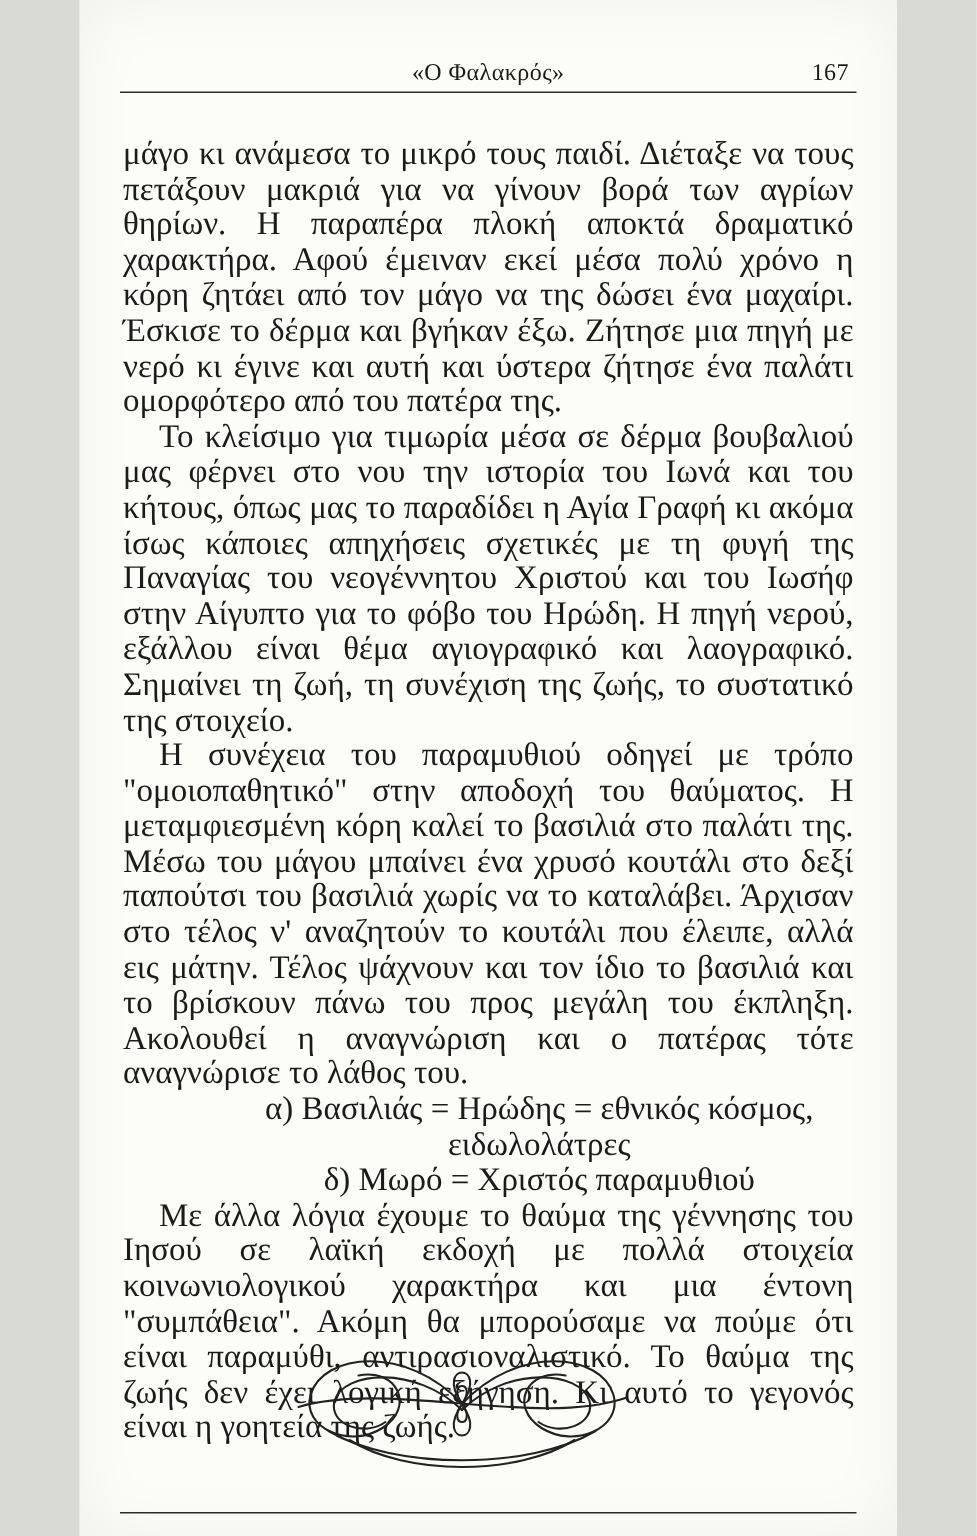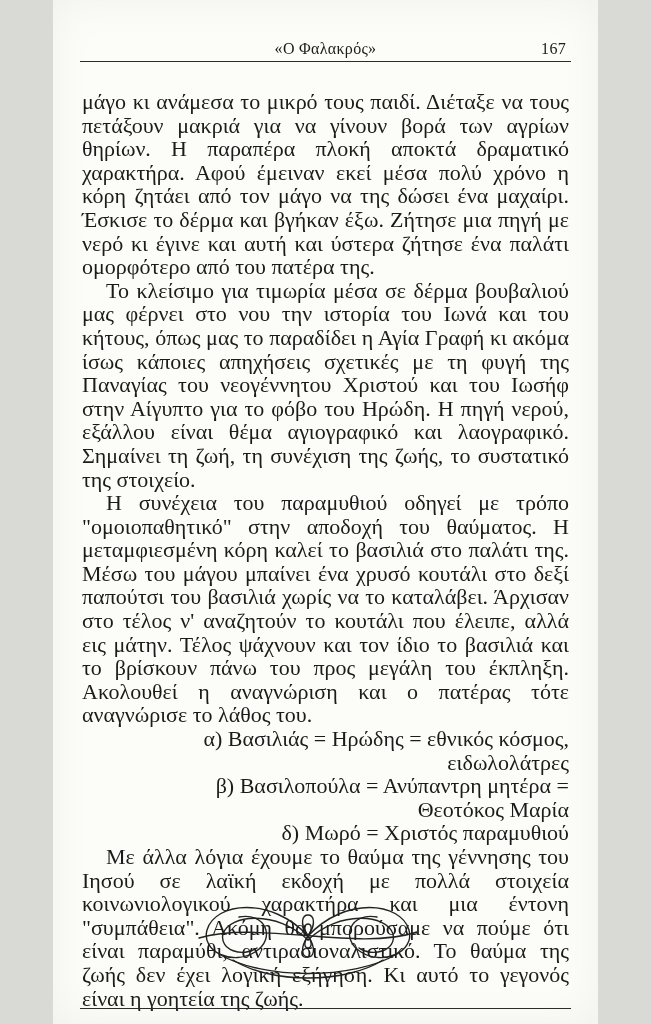--- a/index.html
+++ b/index.html
@@ -55,21 +55,21 @@
   }
   .text-block p.no-indent {
     text-indent: 0;
   }
   .corr-list {
     list-style: none;
     margin: 0;
     padding: 0 0 0 32px;
   }
   .corr-list li {
-    text-align: right;
+    text-align: center;
     margin-left: 36px;
   }
   .ornament {
     position: absolute;
     top: 890px;
     left: 140px;
     width: 230px;
     height: 100px;
   }
   .ornament svg { display: block; }
@@ -85,21 +85,20 @@
   </div>
 
   <div class="rule rule-top"></div>
 
   <div class="text-block">
     <p class="no-indent">μάγο κι ανάμεσα το μικρό τους παιδί. Διέταξε να τους πετάξουν μακριά για να γίνουν βορά των αγρίων θηρίων. Η παραπέρα πλοκή αποκτά δραματικό χαρακτήρα. Αφού έμειναν εκεί μέσα πολύ χρόνο η κόρη ζητάει από τον μάγο να της δώσει ένα μαχαίρι. Έσκισε το δέρμα και βγήκαν έξω.  Ζήτησε  μια πηγή με νερό κι έγινε και αυτή και ύστερα ζήτησε ένα παλάτι ομορφότερο από του πατέρα της.</p>
     <p>Το κλείσιμο για τιμωρία μέσα σε δέρμα βουβαλιού μας φέρνει στο νου την ιστορία του Ιωνά και του κήτους, όπως μας το παραδίδει η Αγία Γραφή κι ακόμα ίσως κάποιες απηχήσεις σχετικές με τη φυγή της Παναγίας του νεογέννητου Χριστού και του Ιωσήφ στην Αίγυπτο για το φόβο του Ηρώδη. Η πηγή νερού, εξάλλου είναι θέμα αγιογραφικό και λαογραφικό. Σημαίνει τη ζωή, τη συνέχιση της ζωής, το συστατικό της στοιχείο.</p>
     <p>Η συνέχεια του παραμυθιού οδηγεί με τρόπο "ομοιοπαθητικό"  στην αποδοχή του θαύματος. Η μεταμφιεσμένη κόρη καλεί το βασιλιά στο παλάτι της. Μέσω του μάγου μπαίνει ένα χρυσό κουτάλι στο δεξί παπούτσι του βασιλιά χωρίς να το καταλάβει. Άρχισαν στο τέλος ν' αναζητούν το κουτάλι που έλειπε, αλλά εις μάτην. Τέλος ψάχνουν και τον ίδιο το βασιλιά και το βρίσκουν πάνω του προς μεγάλη του έκπληξη. Ακολουθεί η αναγνώριση και ο πατέρας τότε αναγνώρισε το λάθος του.</p>
     <ul class="corr-list">
       <li>α) Βασιλιάς = Ηρώδης = εθνικός κόσμος, ειδωλολάτρες</li>
-      <li>β) Βασιλοπούλα = Ανύπαντρη μητέρα = Θεοτόκος Μαρία</li>
       <li>δ) Μωρό = Χριστός παραμυθιού</li>
     </ul>
     <p>Με άλλα λόγια έχουμε το θαύμα της γέννησης του Ιησού σε λαϊκή εκδοχή  με πολλά στοιχεία κοινωνιολογικού χαρακτήρα και μια έντονη "συμπάθεια".  Ακόμη θα μπορούσαμε να πούμε ότι είναι παραμύθι, αντιρασιοναλιστικό. Το θαύμα της ζωής δεν έχει λογική εξήγηση. Κι αυτό το γεγονός είναι η γοητεία της ζωής.</p>
   </div>
 
   <div class="ornament">
     <svg width="230" height="100" viewBox="0 0 230 100">
       <g fill="none" stroke="#222" stroke-width="1.4" stroke-linecap="round">
 
         <path d="M115 46 C 78 6, 22 12, 14 40 C 8 62, 40 76, 62 62 C 84 48, 72 22, 46 27"></path>

